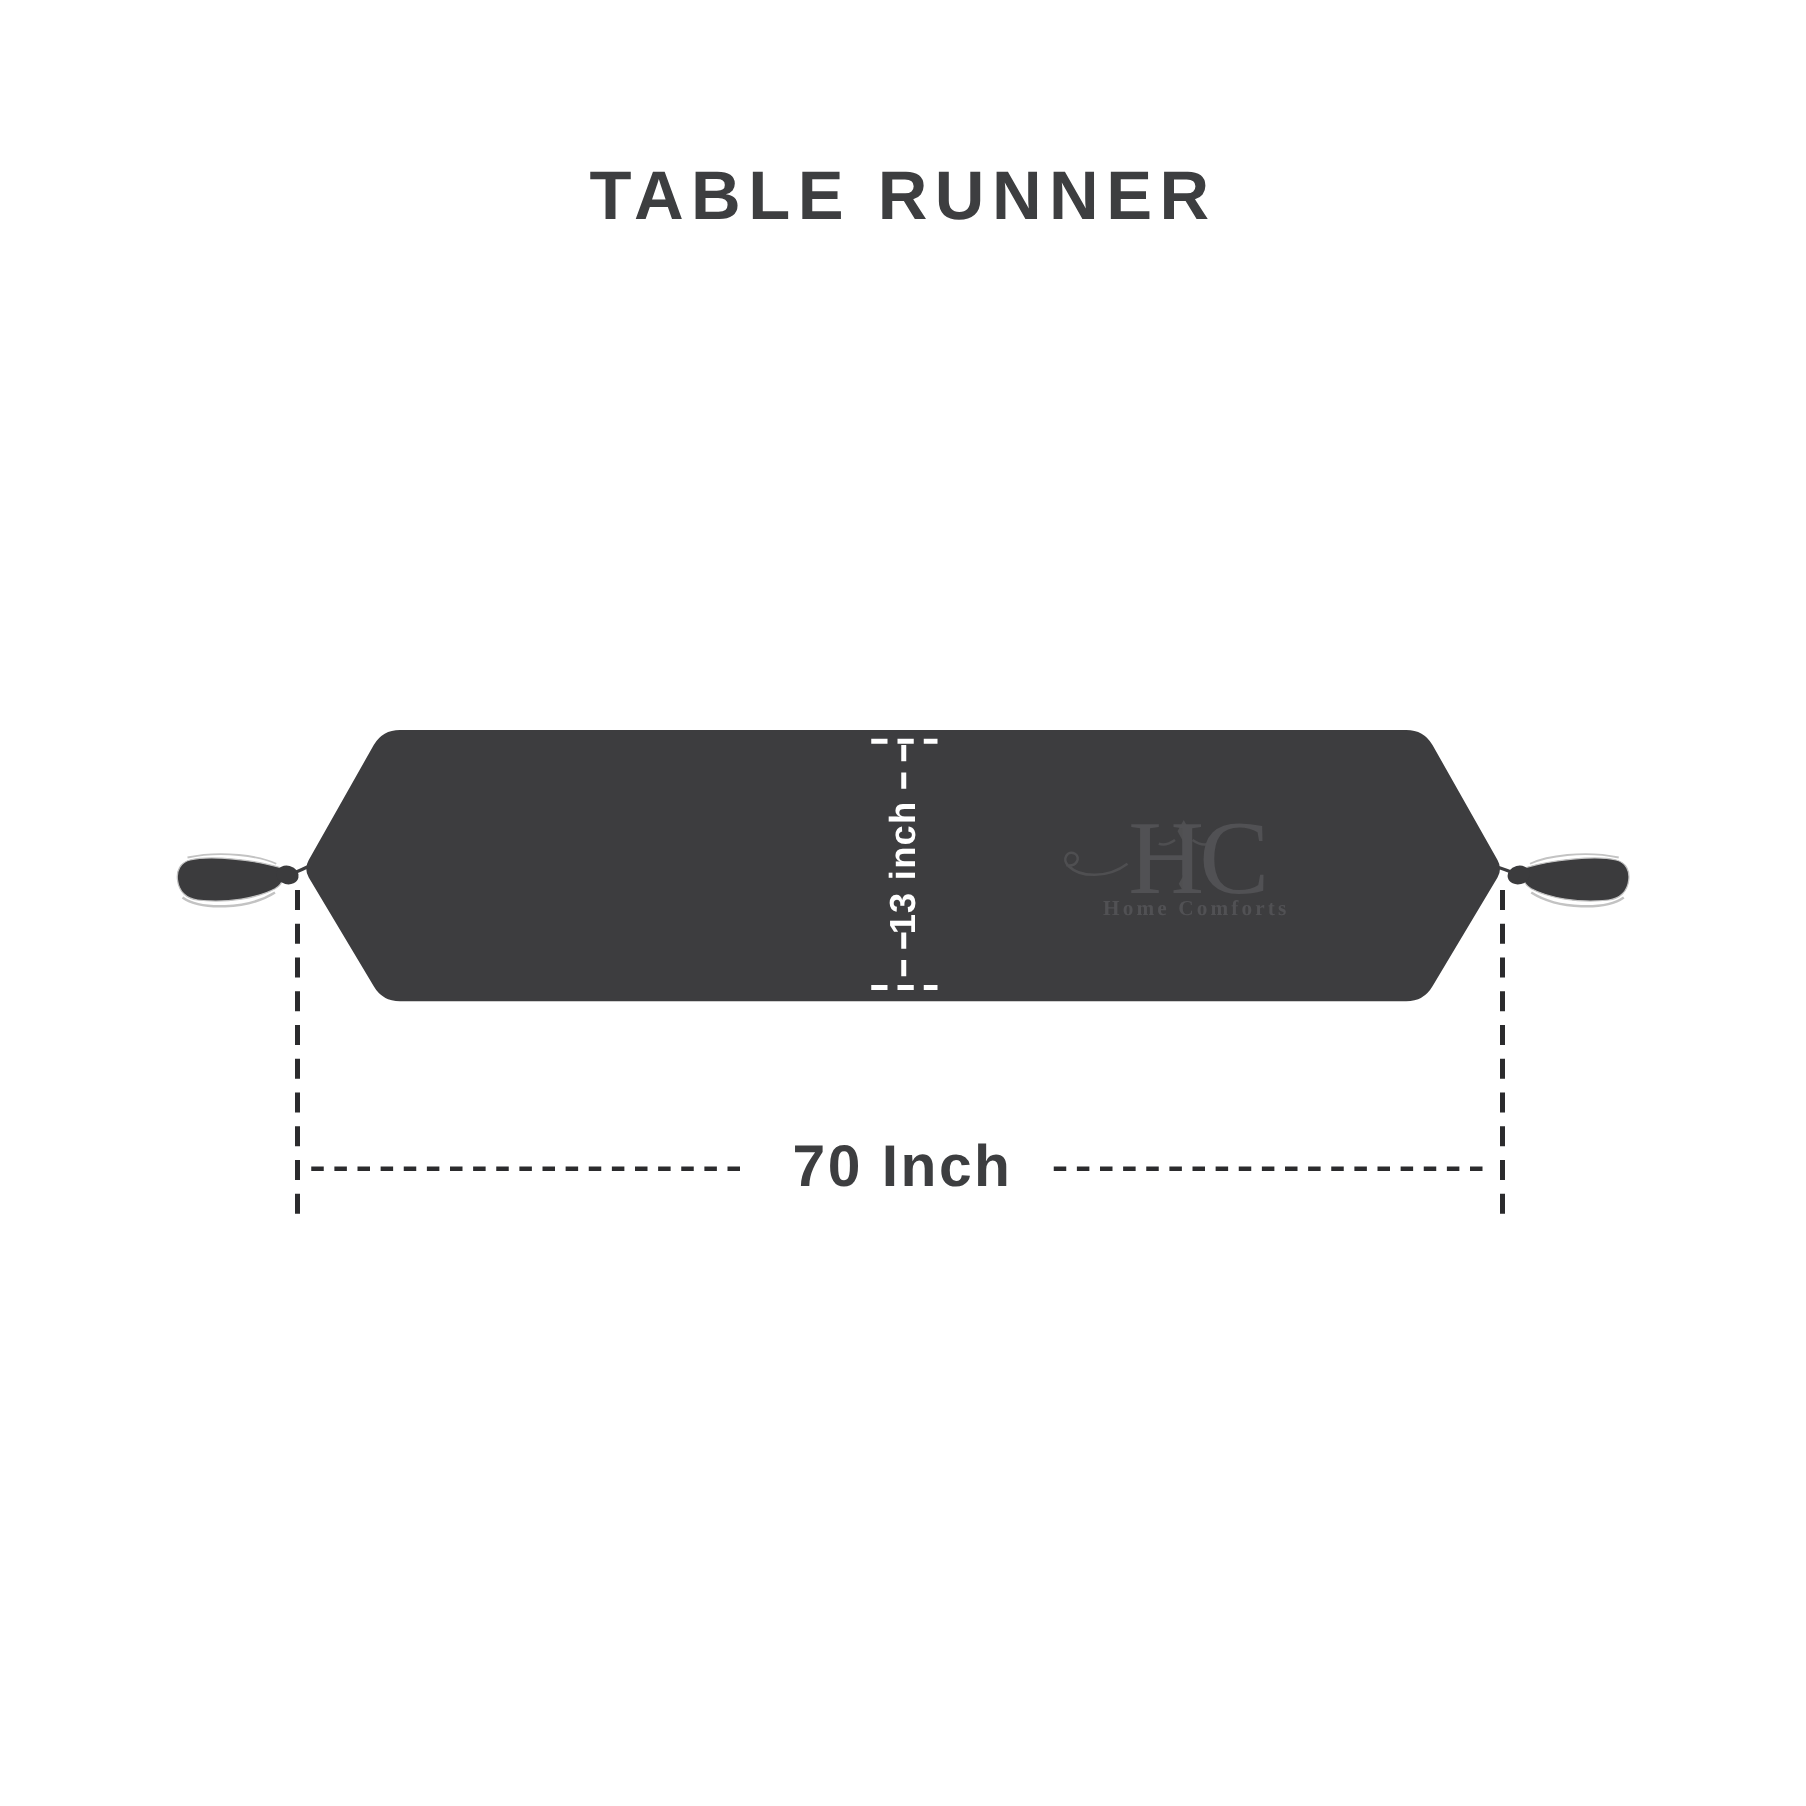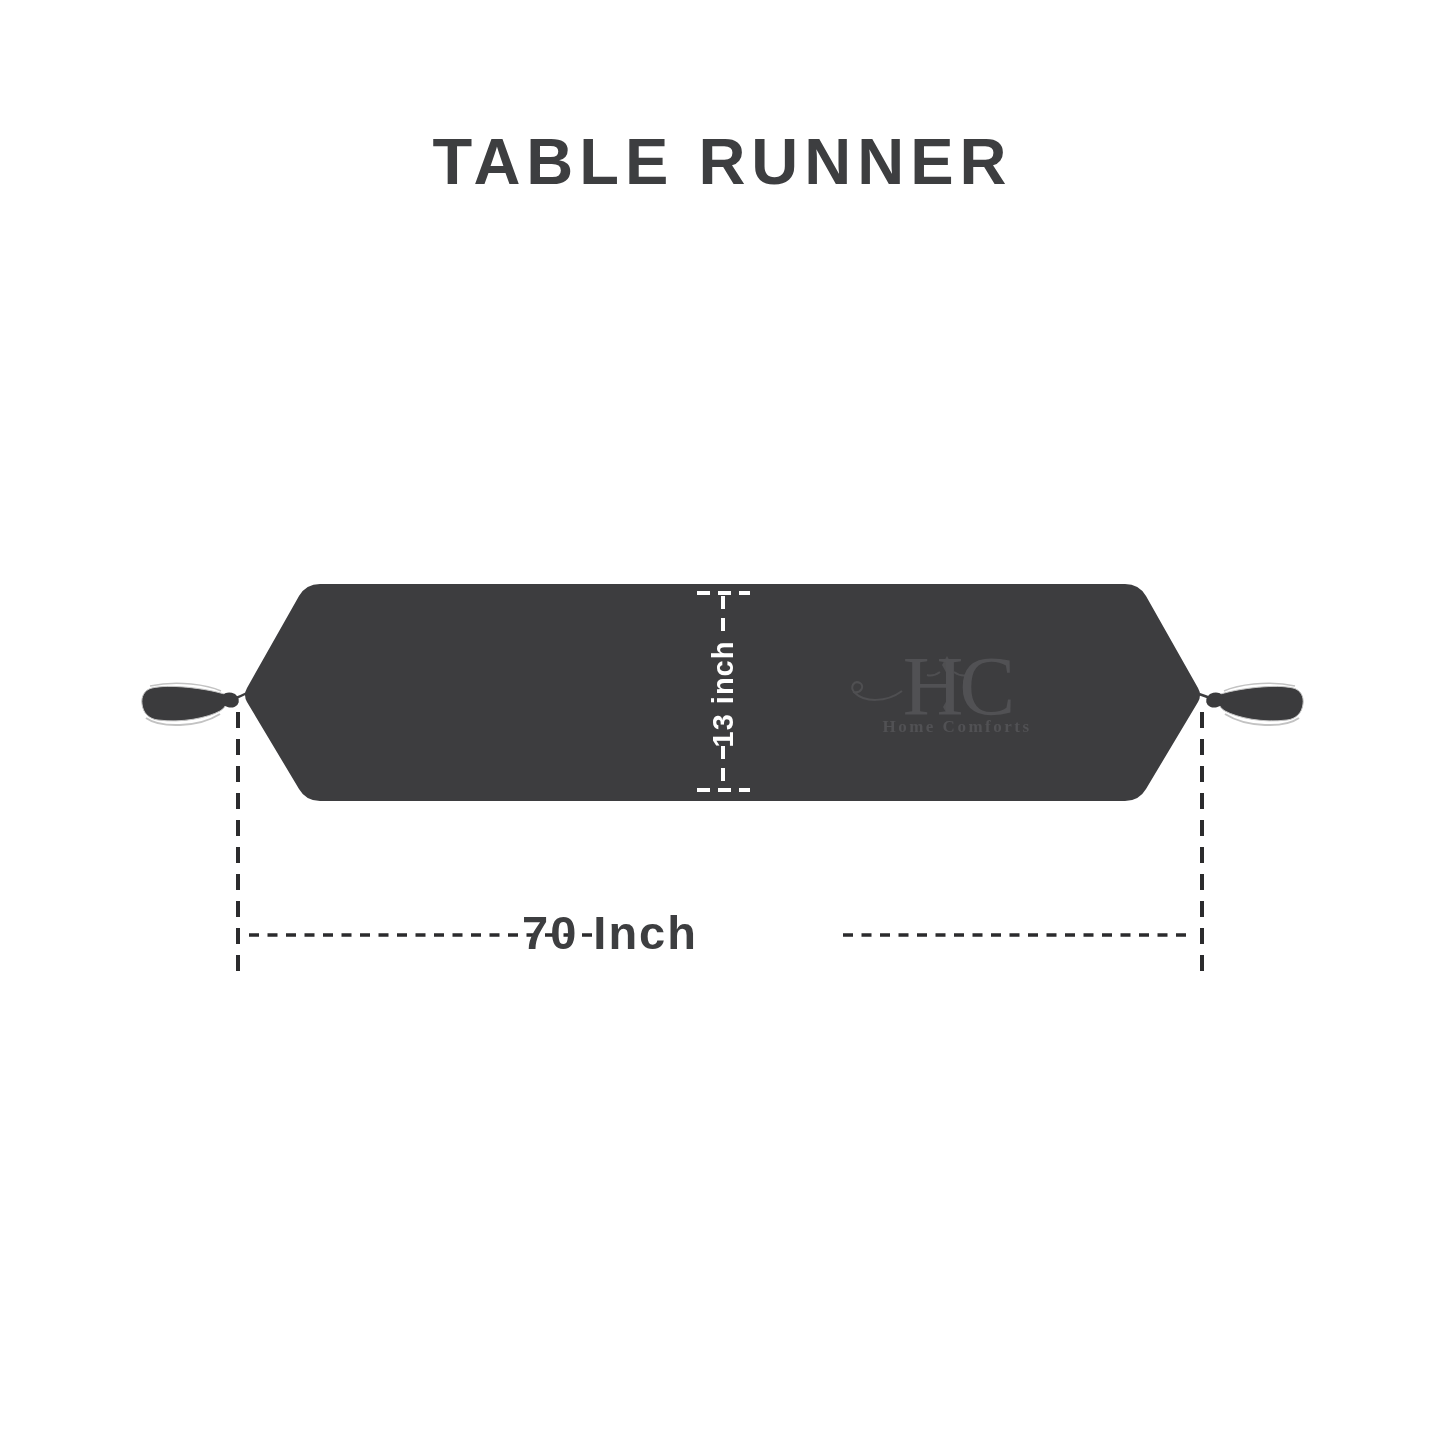--- a/index.html
+++ b/index.html
@@ -11,21 +11,21 @@
     background: #ffffff;
     overflow: hidden;
     font-family: "Liberation Sans", sans-serif;
   }
   .page-title {
     position: absolute;
     left: 0;
     top: 124px;
     width: 1445px;
     text-align: center;
-    font-size: 65px;
+    font-size: 55px;
     font-weight: 700;
     letter-spacing: 6px;
     color: #3d3e40;
     font-family: "Liberation Sans", sans-serif;
   }
   .diagram-svg {
     position: absolute;
     left: 0;
     top: 0;
   }
@@ -43,21 +43,21 @@
     letter-spacing: 1px;
     color: #ffffff;
   }
   .dim-width-label {
     position: absolute;
     left: 522px;
     top: 906px;
     width: 400px;
     height: 54px;
     line-height: 54px;
-    text-align: left;
+    text-align: center;
     font-size: 47px;
     font-weight: 700;
     letter-spacing: 2px;
     color: #3d3e40;
   }
   .watermark {
     position: absolute;
     left: 857px;
     top: 645px;
     width: 200px;

